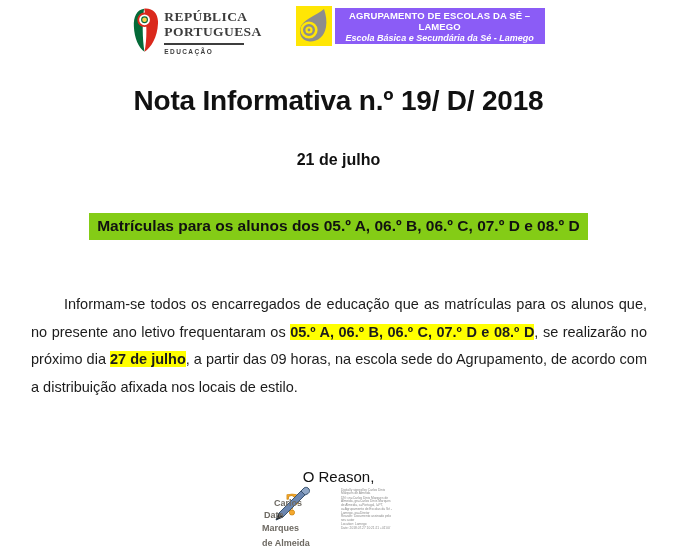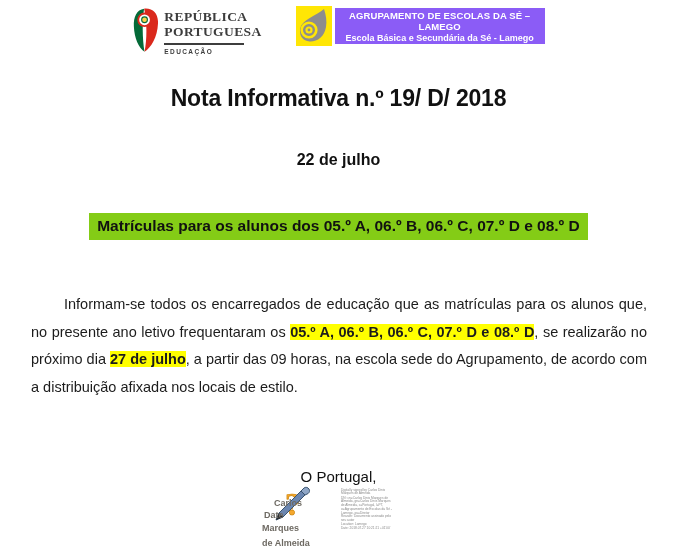--- a/index.html
+++ b/index.html
@@ -33,28 +33,28 @@
   .school-logo { display: flex; gap: 3px; align-items: center; }
   .school-badge { width: 36px; height: 40px; background: #ffe605; display: flex; align-items: center; justify-content: center; }
   .school-banner {
     width: 210px; height: 36px;
     background: #8b5cf6;
     color: #ffffff;
     display: flex; flex-direction: column; justify-content: center;
     text-align: center;
   }
   .banner-line1 { font-size: 9.5px; font-weight: bold; letter-spacing: 0.1px; }
-  .banner-line2 { font-size: 9px;  font-weight: bold; margin-top: 1px; }
+  .banner-line2 { font-size: 9px;  font-weight: bold; margin-top: 1px; font-style: italic; }
 
   
   .title {
     position: absolute; top: 85px; left: 0;
     width: 100%; margin: 0;
     text-align: center;
-    font-size: 23px; font-weight: bold; color: #111111;
+    font-size: 28px; font-weight: bold; color: #111111;
     letter-spacing: -0.2px;
   }
   .date-line {
     position: absolute; top: 151px; left: 0;
     width: 100%;
     text-align: center;
     font-size: 16px; font-weight: bold; color: #111111;
   }
   .subject-wrap {
     position: absolute; top: 213px; left: 0;
@@ -140,29 +140,29 @@
       <div class="school-banner">
         <div class="banner-line1">AGRUPAMENTO DE ESCOLAS DA SÉ – LAMEGO</div>
         <div class="banner-line2">Escola Básica e Secundária da Sé - Lamego</div>
       </div>
     </div>
 
   </header>
 
   <h1 class="title">Nota Informativa n.º 19/ D/ 2018</h1>
 
-  <div class="date-line">22 de julho</div>
+  <div class="date-line">21 de julho</div>
 
   <div class="subject-wrap">
     <span class="subject">Matrículas para os alunos dos 05.º A, 06.º B, 06.º C, 07.º D e 08.º D</span>
   </div>
 
   <p class="body-text"><span>Informam-se todos os encarregados de educação que as matrículas para os alunos que, no presente ano letivo frequentaram os </span><span class="hl">05.º A, 06.º B, 06.º C, 07.º D e 08.º D</span><span>, se realizarão no próximo dia </span><span class="hl">27 de julho</span><span>, a partir das 09 horas, na escola sede do Agrupamento, de acordo com a distribuição afixada nos locais de estilo.</span></p>
 
-  <div class="closing">O Portugal,</div>
+  <div class="closing">O Reason,</div>
 
   <div class="signature">
     <div class="sig-left">
       <svg class="sig-icon" width="42" height="38" viewBox="0 0 40 38">
         <text x="13" y="29" font-size="32" font-weight="bold" fill="#f5a82d" stroke="#c77d00" stroke-width="0.6" font-family="serif">?</text>
         <path d="M4 34 L7 27 L29 5 L33 9 L11 31 Z" fill="#6b86b0" stroke="#39536f" stroke-width="1"></path>
         <path d="M29 5 L32 2 C33.5 0.8 36 1.3 37 3 C38 4.6 37.5 6.6 36 7.6 L33 9 Z" fill="#8fa6c6" stroke="#39536f" stroke-width="1"></path>
         <path d="M4 34 L7 27 L11 31 Z" fill="#2c2c2c"></path>
       </svg>
       <span class="sig-name sig-n1">Carlos</span>

